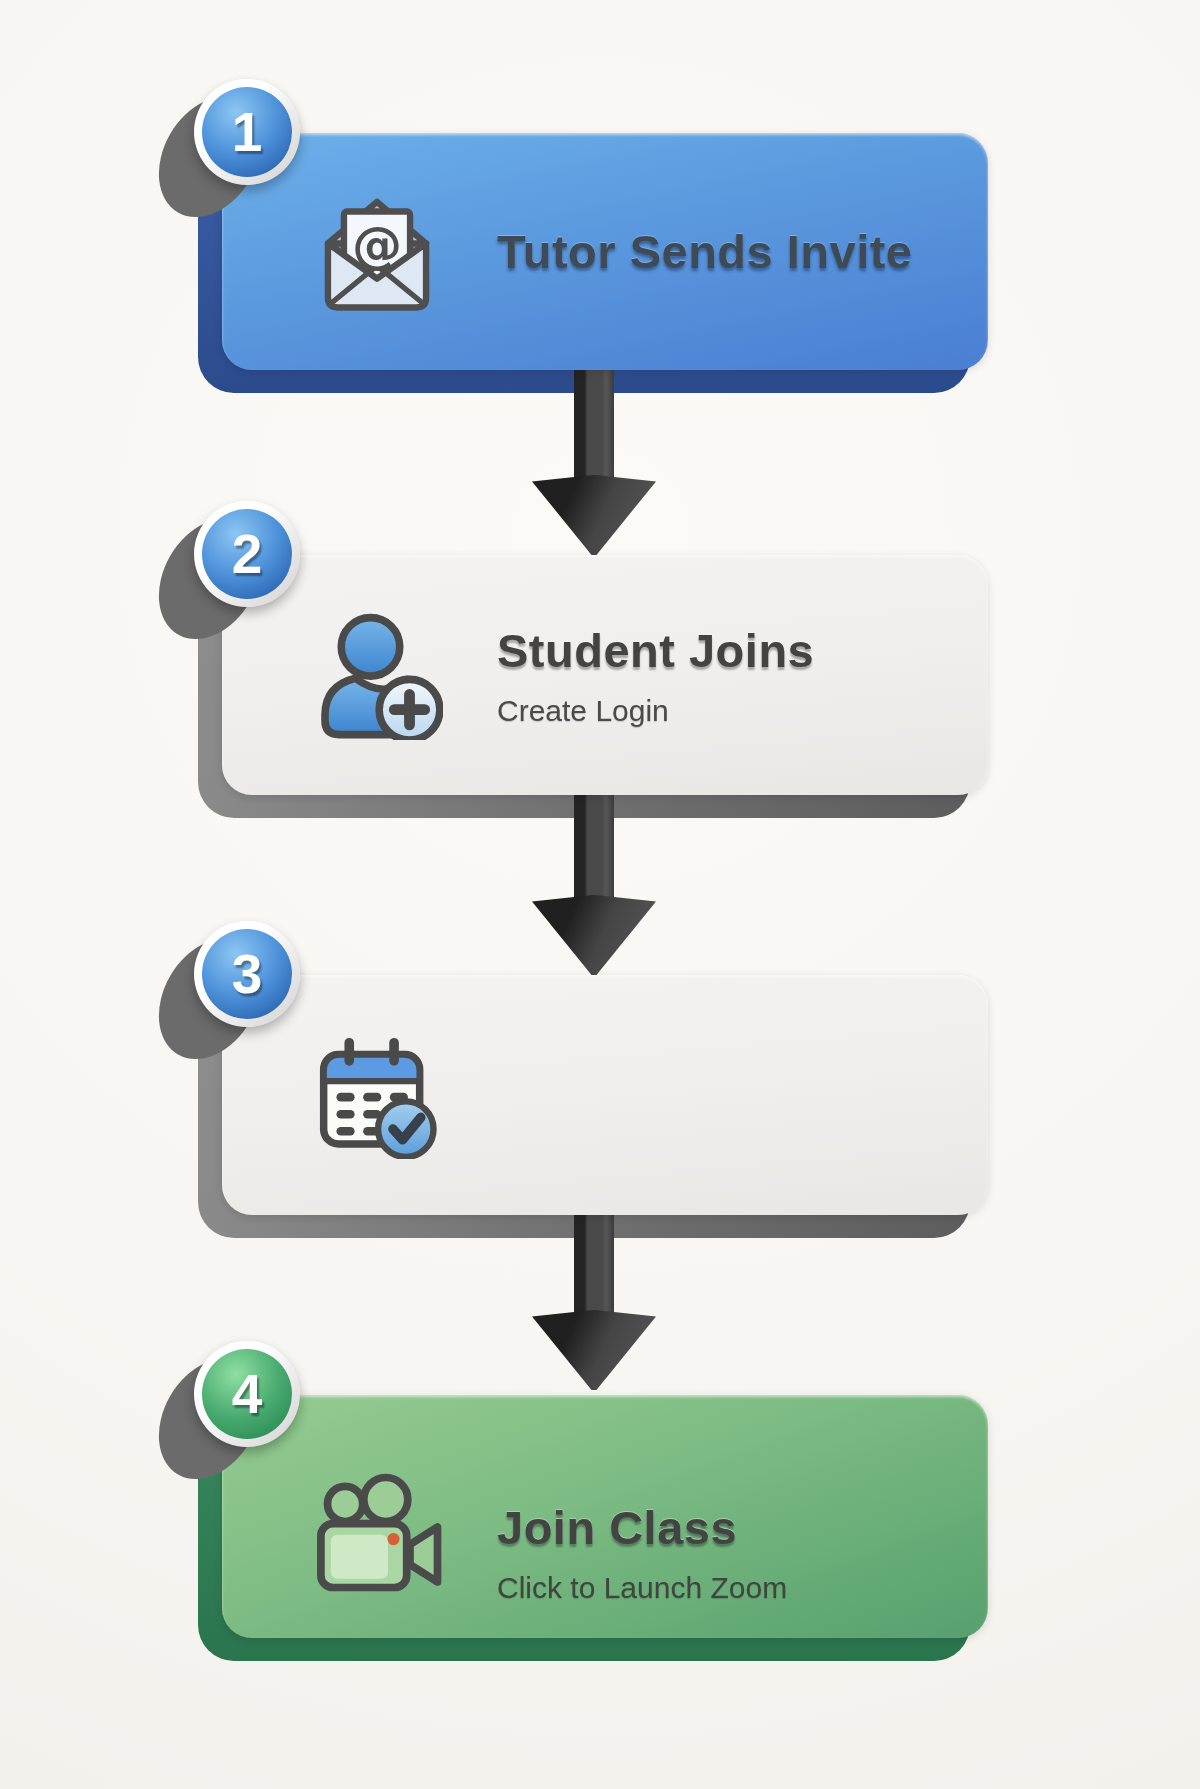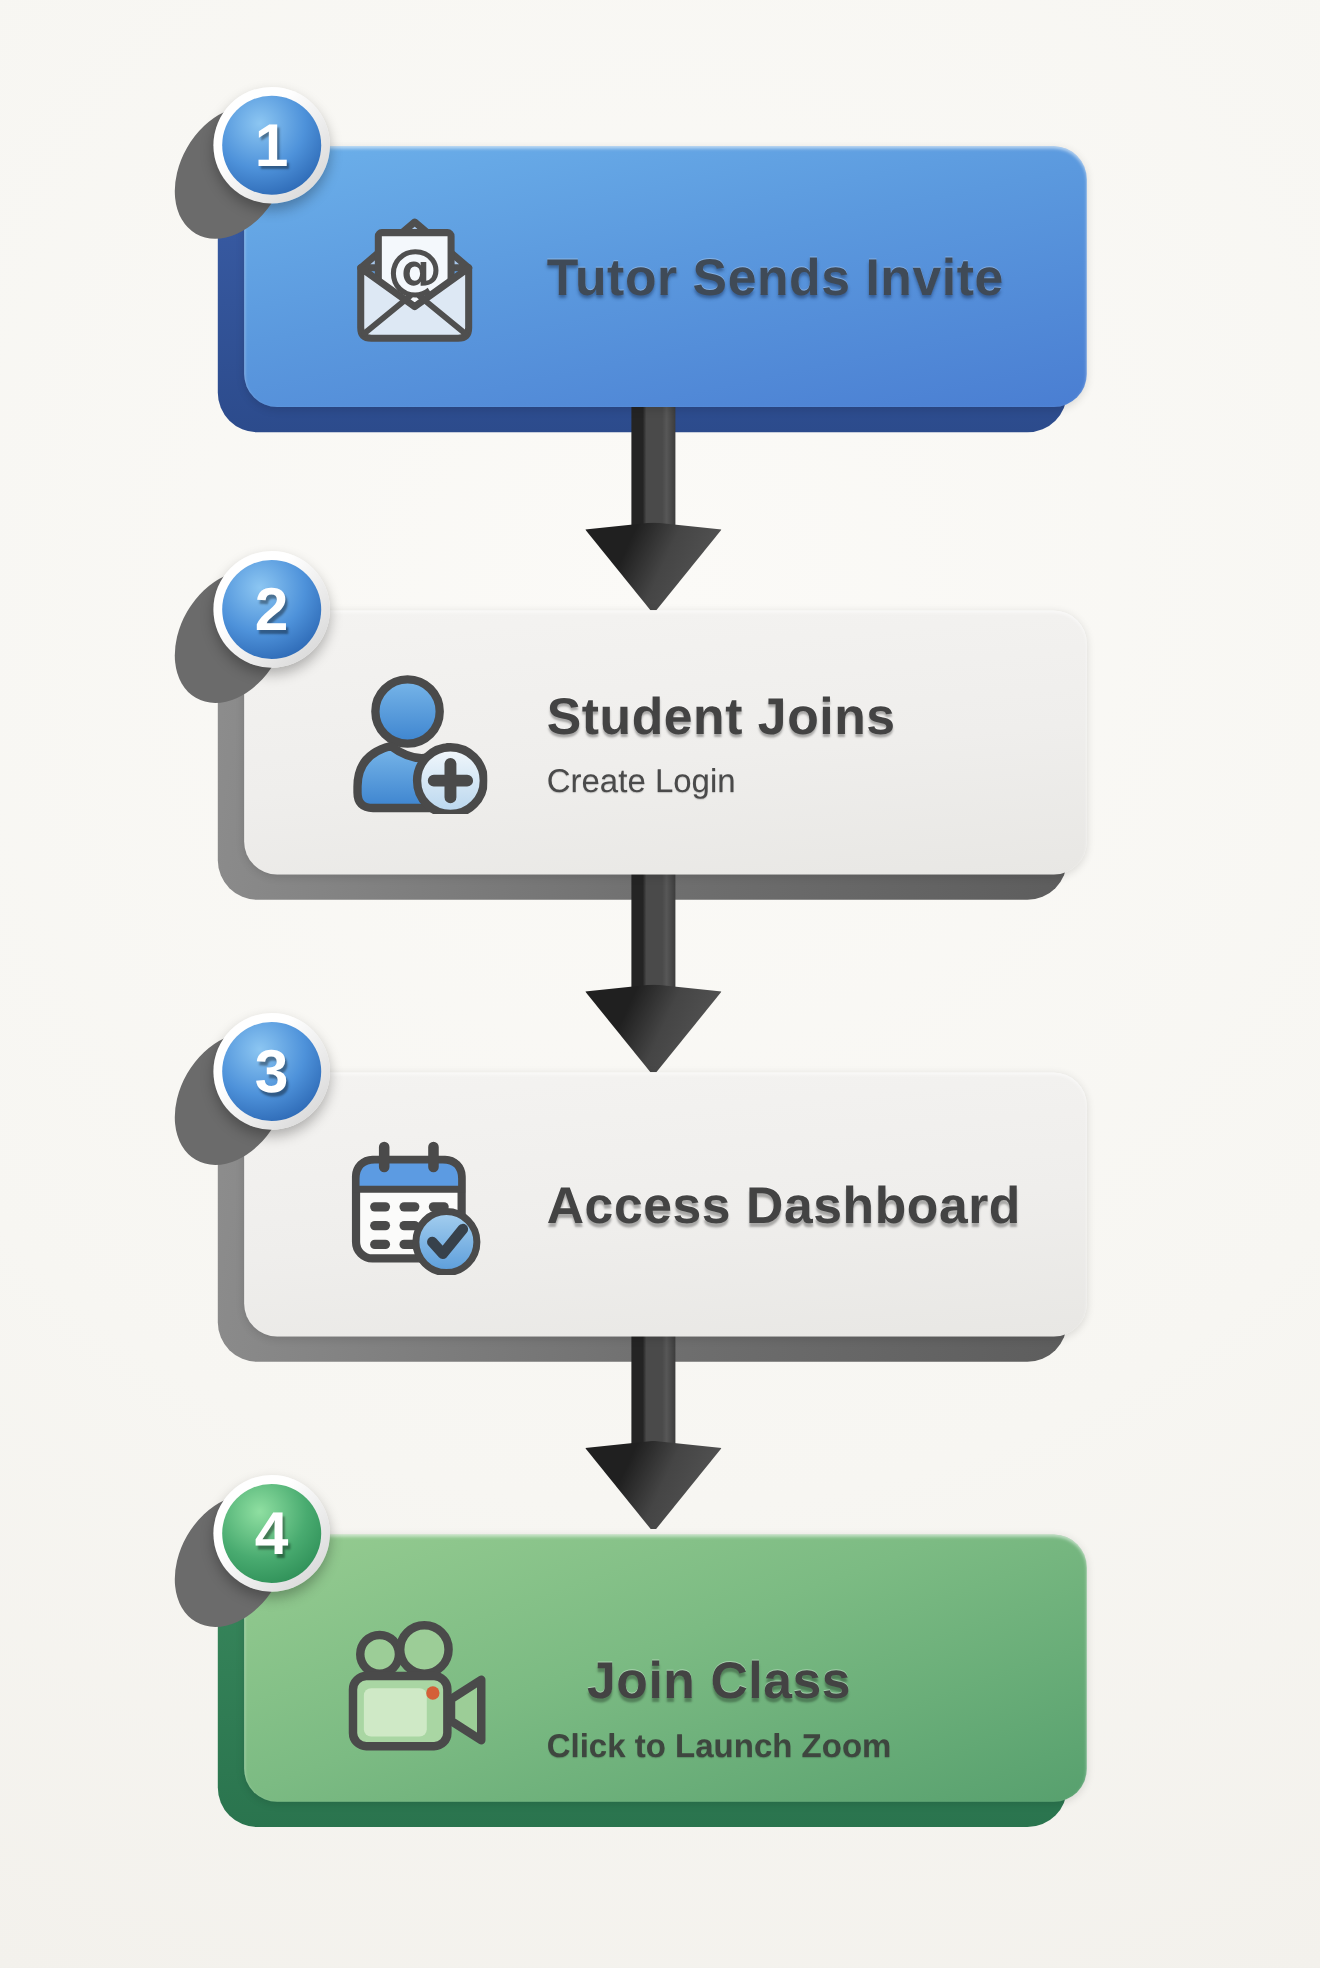--- a/index.html
+++ b/index.html
@@ -22,27 +22,27 @@
 
   .face{position:absolute;inset:0;border-radius:30px;z-index:3;display:flex;align-items:center;
     box-shadow:inset 0 2px 3px rgba(255,255,255,.55), 0 2px 8px rgba(0,0,0,.12);}
   .card-1 .face{background:linear-gradient(168deg,#6cb0ea 0%,#5b99de 45%,#4a7ed2 100%);}
   .card-2 .face,.card-3 .face{background:linear-gradient(175deg,#f4f3f1 0%,#efeeec 55%,#e8e7e4 100%);}
   .card-4 .face{background:linear-gradient(160deg,#96cc91 0%,#7cbb83 45%,#57a06e 100%);}
 
   .icon-box{width:165px;margin-left:72px;flex:0 0 auto;display:flex;justify-content:center;align-items:center;}
   .card-4 .icon-box{margin-top:42px;}
   .text-box{display:flex;flex-direction:column;margin-left:38px;}
-  .card-4 .text-box{margin-top:72px;text-align:center;}
+  .card-4 .text-box{margin-top:72px;}
   .title{font-size:47px;font-weight:bold;color:#434343;letter-spacing:.5px;
     text-shadow:0 -1px 0 rgba(255,255,255,.35), 0 3px 2px rgba(0,0,0,.30);}
   .card-1 .title{color:#3f4a57;text-shadow:0 -1px 0 rgba(255,255,255,.25),0 3px 3px rgba(15,35,70,.45);text-align:center;}
   .subtitle{font-size:30px;font-weight:400;color:#4a4a4a;margin-top:16px;
     text-shadow:0 1px 1px rgba(0,0,0,.18);}
-  .card-4 .subtitle{color:#3e463f;font-weight:bold;}
+  .card-4 .subtitle{color:#3e463f;}
 
   .badge{position:absolute;left:-28px;top:-54px;width:106px;height:106px;z-index:4;}
   .wedge{position:absolute;left:-30px;top:14px;width:92px;height:128px;background:#6b6b6b;
     border-radius:50%;transform:rotate(30deg);}
   .ring{position:absolute;inset:0;border-radius:50%;
     background:linear-gradient(135deg,#ffffff 35%,#d2d2d2 100%);
     box-shadow:0 6px 12px rgba(0,0,0,.28);}
   .sphere{position:absolute;inset:8px;border-radius:50%;display:flex;align-items:center;justify-content:center;}
   .badge-blue .sphere{background:radial-gradient(circle at 38% 28%, #8cc6f2 0%, #4e92da 48%, #2d69b5 82%, #255ca5 100%);}
   .badge-green .sphere{background:radial-gradient(circle at 38% 28%, #8fdfa1 0%, #49ab70 50%, #2f9058 82%, #27824e 100%);}
@@ -154,21 +154,20 @@
             <rect x="22" y="74" width="17" height="8" rx="4"></rect>
               <rect x="47" y="74" width="17" height="8" rx="4"></rect>
             <rect x="22" y="90" width="17" height="8" rx="4"></rect>
               <rect x="47" y="90" width="17" height="8" rx="4"></rect>
           </g>
           <circle cx="87" cy="92" r="26" fill="url(#gChk)" stroke="#4a4a4a" stroke-width="6"></circle>
           <path d="M75 92 L84 102 L101 81" stroke="#37414b" stroke-width="9" fill="none" stroke-linecap="round" stroke-linejoin="round"></path>
         </svg>
       </div>
       <div class="text-box">
-        <div class="title">Access Dashboard</div>
       </div>
     </div>
     <div class="badge badge-blue">
       <div class="wedge"></div>
       <div class="ring"></div>
       <div class="sphere">
         <span class="badge-num">3</span>
       </div>
     </div>
   </section>

